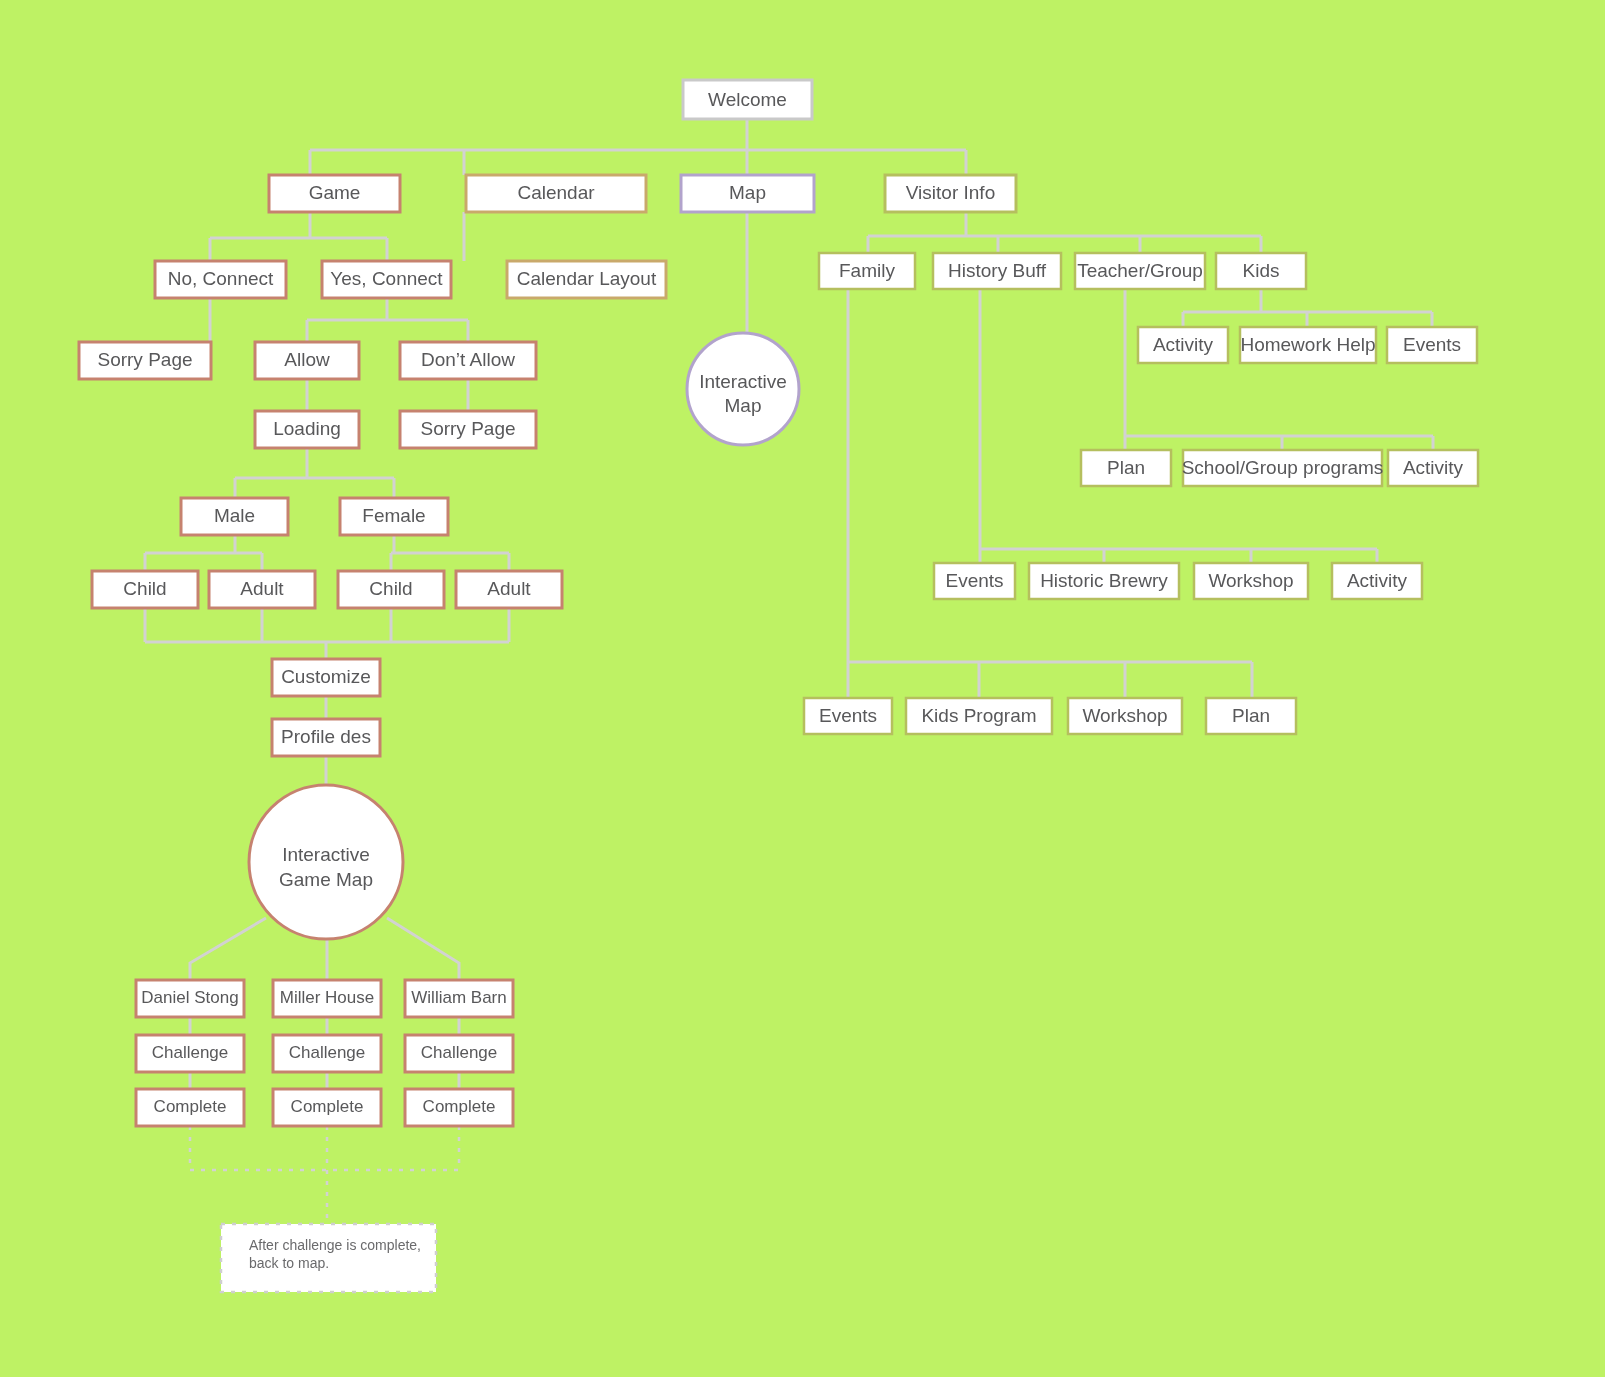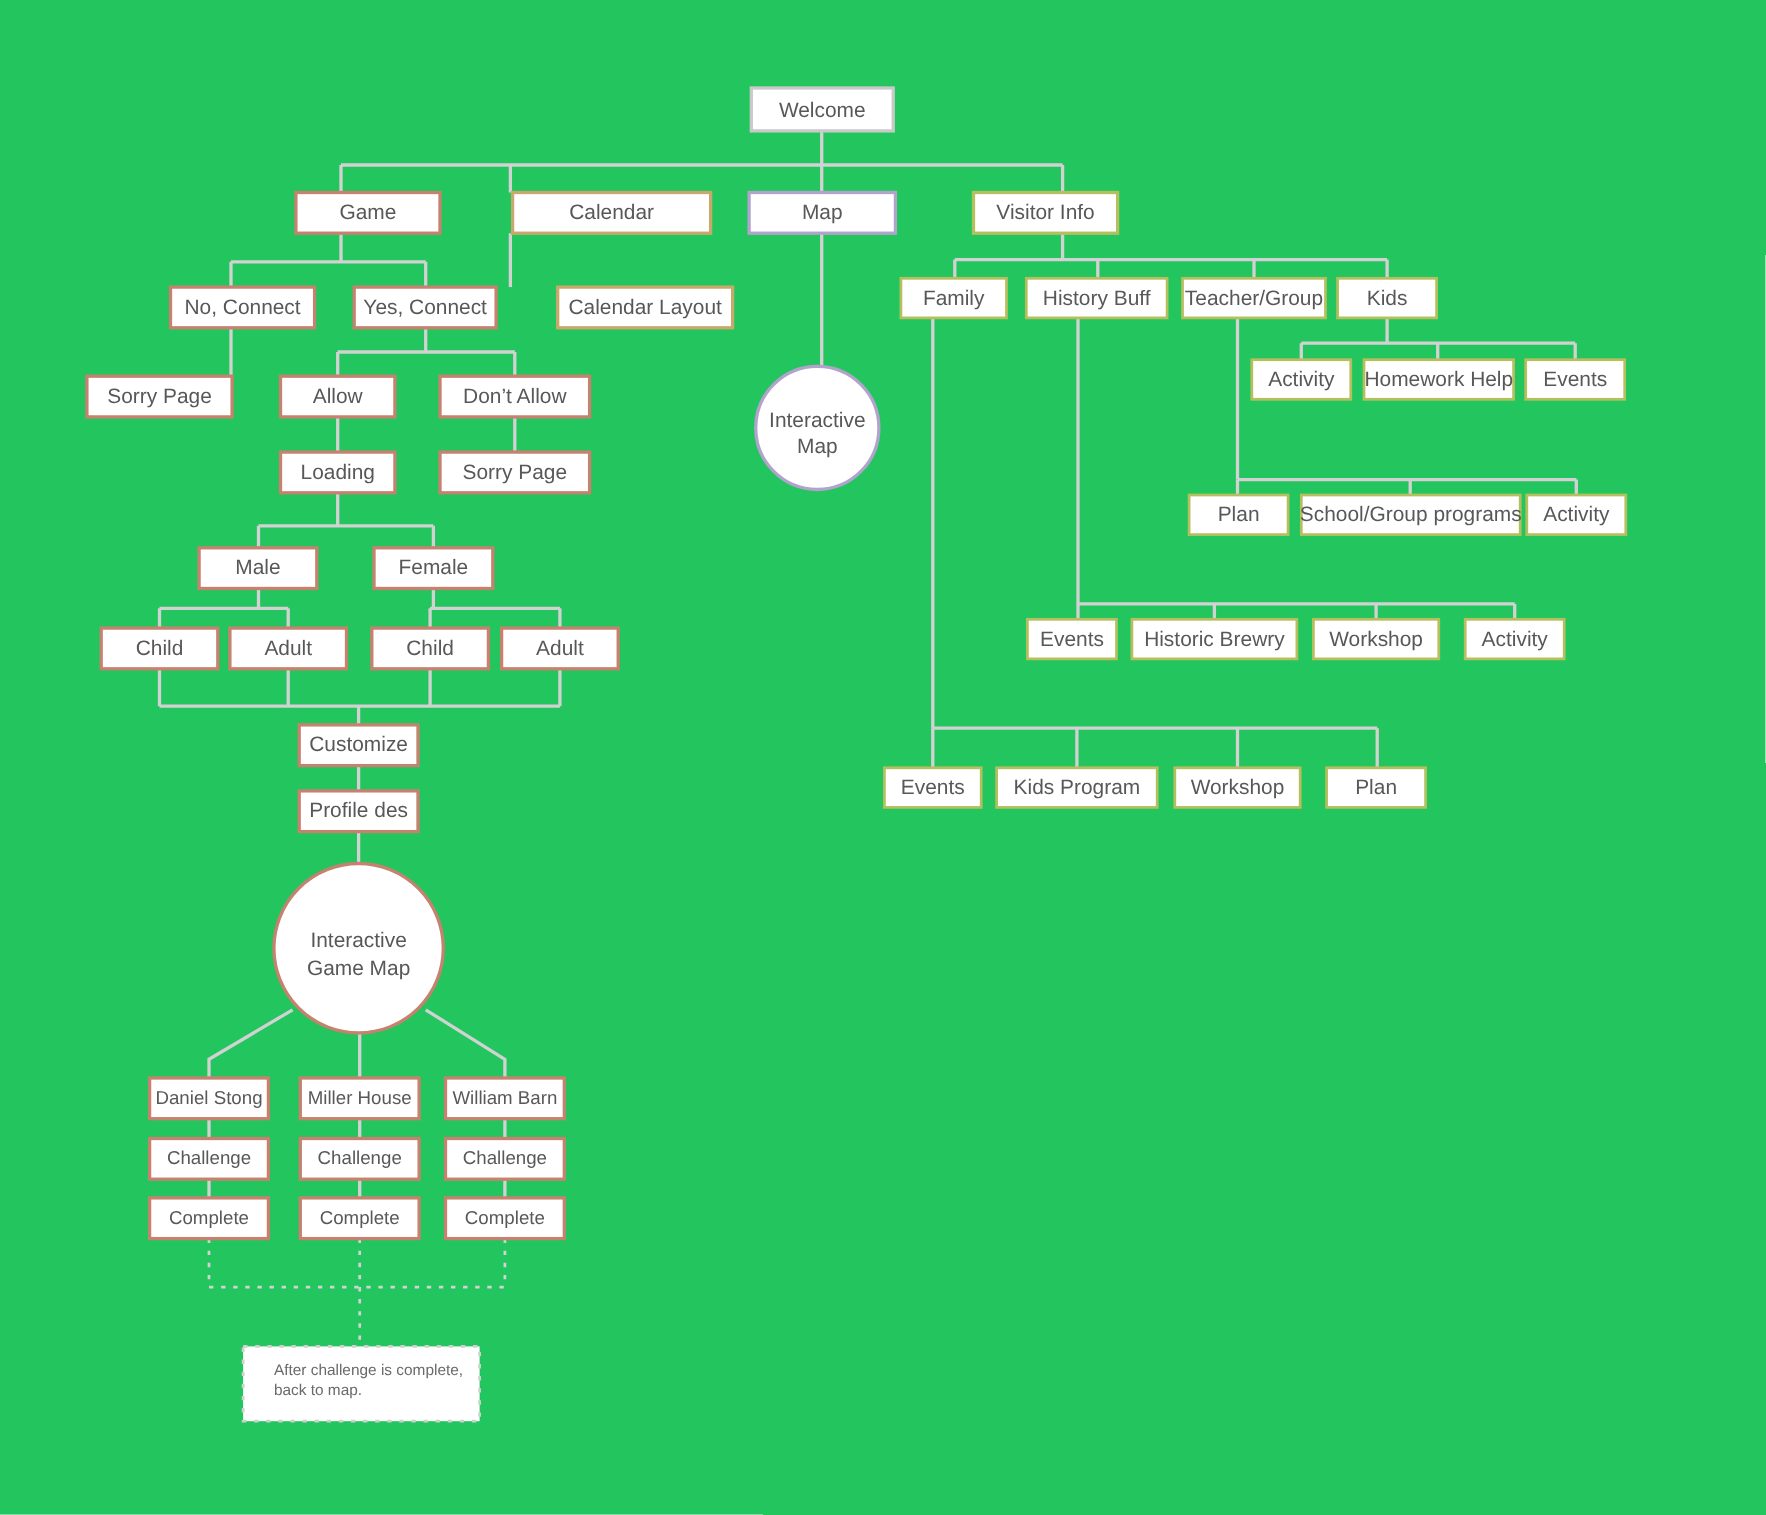--- a/index.html
+++ b/index.html
@@ -10,21 +10,21 @@
   body {
     width: 1605px;
     height: 1377px;
     font-family: "Liberation Sans", sans-serif;
     overflow: hidden;
   }
   #diagram-root {
     position: relative;
     width: 1605px;
     height: 1377px;
-    background: #22c55e;
+    background: #bef264;
   }
   svg#flow-svg {
     position: absolute;
     inset: 0;
     width: 1605px;
     height: 1377px;
     display: block;
   }
   .node-rect {
     fill: #ffffff;

